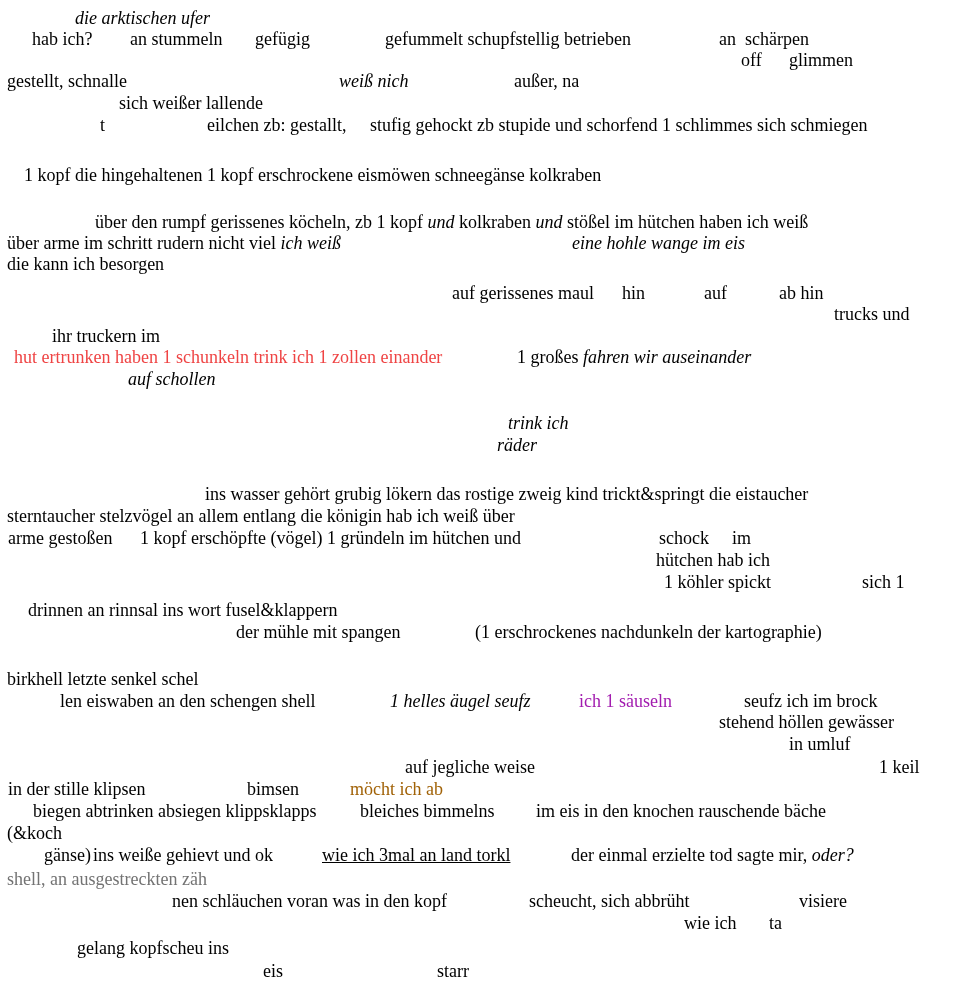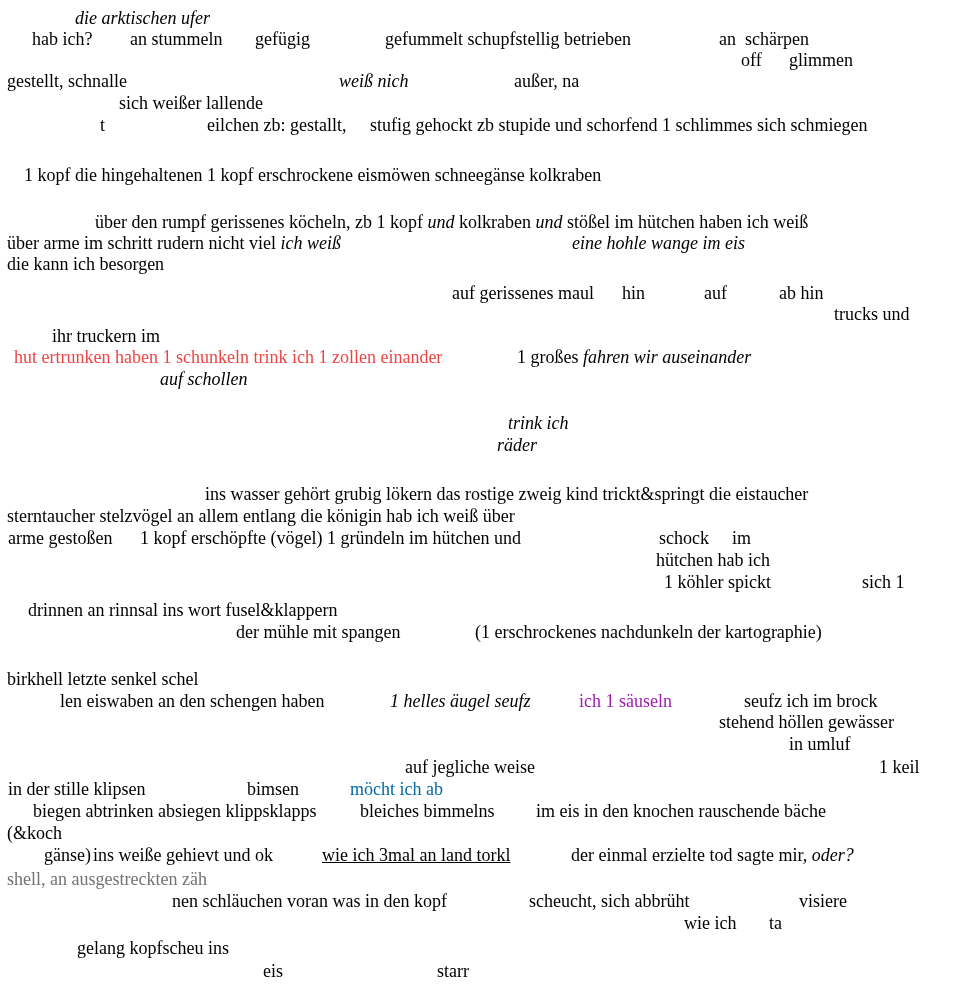--- a/index.html
+++ b/index.html
@@ -53,47 +53,47 @@
     <span class="seg" style="left: 572px; top: 233px; color: rgb(0, 0, 0);"><span class="it">eine hohle wange im eis</span></span>
     <span class="seg" style="left: 7px; top: 254px; color: rgb(0, 0, 0);"><span>die kann ich besorgen</span></span>
     <span class="seg" style="left: 452px; top: 283px; color: rgb(0, 0, 0);"><span>auf gerissenes maul</span></span>
     <span class="seg" style="left: 622px; top: 283px; color: rgb(0, 0, 0);"><span>hin</span></span>
     <span class="seg" style="left: 704px; top: 283px; color: rgb(0, 0, 0);"><span>auf</span></span>
     <span class="seg" style="left: 779px; top: 283px; color: rgb(0, 0, 0);"><span>ab hin</span></span>
     <span class="seg" style="left: 834px; top: 304px; color: rgb(0, 0, 0);"><span>trucks und</span></span>
     <span class="seg" style="left: 52px; top: 326px; color: rgb(0, 0, 0);"><span>ihr truckern im</span></span>
     <span class="seg" style="left: 14px; top: 347px; color: #ef4444;"><span>hut ertrunken haben 1 schunkeln trink ich 1 zollen einander</span></span>
     <span class="seg" style="left: 517px; top: 347px; color: rgb(0, 0, 0);"><span>1 großes </span><span class="it">fahren wir auseinander</span></span>
-    <span class="seg" style="left: 128px; top: 369px; color: rgb(0, 0, 0); margin-left: 32px;"><span class="it">auf schollen</span></span>
+    <span class="seg" style="left: 128px; top: 369px; color: rgb(0, 0, 0);"><span class="it">auf schollen</span></span>
     <span class="seg" style="left: 508px; top: 413px; color: rgb(0, 0, 0);"><span class="it">trink ich</span></span>
     <span class="seg" style="left: 497px; top: 435px; color: rgb(0, 0, 0);"><span class="it">räder</span></span>
     <span class="seg" style="left: 205px; top: 484px; color: rgb(0, 0, 0);"><span>ins wasser gehört grubig lökern das rostige zweig kind trickt&amp;springt die eistaucher</span></span>
     <span class="seg" style="left: 7px; top: 506px; color: rgb(0, 0, 0);"><span>sterntaucher stelzvögel an allem entlang die königin hab ich weiß über</span></span>
     <span class="seg" style="left: 8px; top: 528px; color: rgb(0, 0, 0);"><span>arme gestoßen</span></span>
     <span class="seg" style="left: 140px; top: 528px; color: rgb(0, 0, 0);"><span>1 kopf erschöpfte (vögel) 1 gründeln im hütchen und</span></span>
     <span class="seg" style="left: 659px; top: 528px; color: rgb(0, 0, 0);"><span>schock</span></span>
     <span class="seg" style="left: 732px; top: 528px; color: rgb(0, 0, 0);"><span>im</span></span>
     <span class="seg" style="left: 656px; top: 550px; color: rgb(0, 0, 0);"><span>hütchen hab ich</span></span>
     <span class="seg" style="left: 664px; top: 572px; color: rgb(0, 0, 0);"><span>1 köhler spickt</span></span>
     <span class="seg" style="left: 862px; top: 572px; color: rgb(0, 0, 0);"><span>sich 1</span></span>
     <span class="seg" style="left: 28px; top: 600px; color: rgb(0, 0, 0);"><span>drinnen an rinnsal ins wort fusel&amp;klappern</span></span>
     <span class="seg" style="left: 236px; top: 622px; color: rgb(0, 0, 0);"><span>der mühle mit spangen</span></span>
     <span class="seg" style="left: 475px; top: 622px; color: rgb(0, 0, 0);"><span>(1 erschrockenes nachdunkeln der kartographie)</span></span>
     <span class="seg" style="left: 7px; top: 669px; color: rgb(0, 0, 0);"><span>birkhell letzte senkel schel</span></span>
-    <span class="seg" style="left: 60px; top: 691px; color: rgb(0, 0, 0);"><span>len eiswaben an den schengen haben</span></span>
+    <span class="seg" style="left: 60px; top: 691px; color: rgb(0, 0, 0);"><span>len eiswaben an den schengen shell</span></span>
     <span class="seg" style="left: 390px; top: 691px; color: rgb(0, 0, 0); font-style: italic;"><span>1 helles äugel seufz</span></span>
     <span class="seg" style="left: 579px; top: 691px; color: #a21caf;"><span>ich 1 säuseln</span></span>
     <span class="seg" style="left: 744px; top: 691px; color: rgb(0, 0, 0);"><span>seufz ich im brock</span></span>
     <span class="seg" style="left: 719px; top: 712px; color: rgb(0, 0, 0);"><span>stehend höllen gewässer</span></span>
     <span class="seg" style="left: 789px; top: 734px; color: rgb(0, 0, 0);"><span>in umluf</span></span>
     <span class="seg" style="left: 405px; top: 757px; color: rgb(0, 0, 0);"><span>auf jegliche weise</span></span>
     <span class="seg" style="left: 879px; top: 757px; color: rgb(0, 0, 0);"><span>1 keil</span></span>
     <span class="seg" style="left: 8px; top: 779px; color: rgb(0, 0, 0);"><span>in der stille klipsen</span></span>
     <span class="seg" style="left: 247px; top: 779px; color: rgb(0, 0, 0);"><span>bimsen</span></span>
-    <span class="seg" style="left: 350px; top: 779px; color: #0369a1;"><span>möcht ich ab</span></span>
+    <span class="seg" style="left: 350px; top: 779px; color: #a16207;"><span>möcht ich ab</span></span>
     <span class="seg" style="left: 33px; top: 801px; color: rgb(0, 0, 0);"><span>biegen abtrinken absiegen klippsklapps</span></span>
     <span class="seg" style="left: 360px; top: 801px; color: rgb(0, 0, 0);"><span>bleiches bimmelns</span></span>
     <span class="seg" style="left: 536px; top: 801px; color: rgb(0, 0, 0);"><span>im eis in den knochen rauschende bäche</span></span>
     <span class="seg" style="left: 7px; top: 823px; color: rgb(0, 0, 0);"><span>(&amp;koch</span></span>
     <span class="seg" style="left: 44px; top: 845px; color: rgb(0, 0, 0);"><span>gänse)</span></span>
     <span class="seg" style="left: 93px; top: 845px; color: rgb(0, 0, 0);"><span>ins weiße gehievt und ok</span></span>
     <span class="seg" style="left: 322px; top: 845px; color: rgb(0, 0, 0); text-decoration: underline;"><span>wie ich 3mal an land torkl</span></span>
     <span class="seg" style="left: 571px; top: 845px; color: rgb(0, 0, 0);"><span>der einmal erzielte tod sagte mir, </span><span class="it">oder?</span></span>
     <span class="seg" style="left: 7px; top: 869px; color: #737373;"><span>shell, an ausgestreckten zäh</span></span>
     <span class="seg" style="left: 172px; top: 891px; color: rgb(0, 0, 0);"><span>nen schläuchen voran was in den kopf</span></span>

